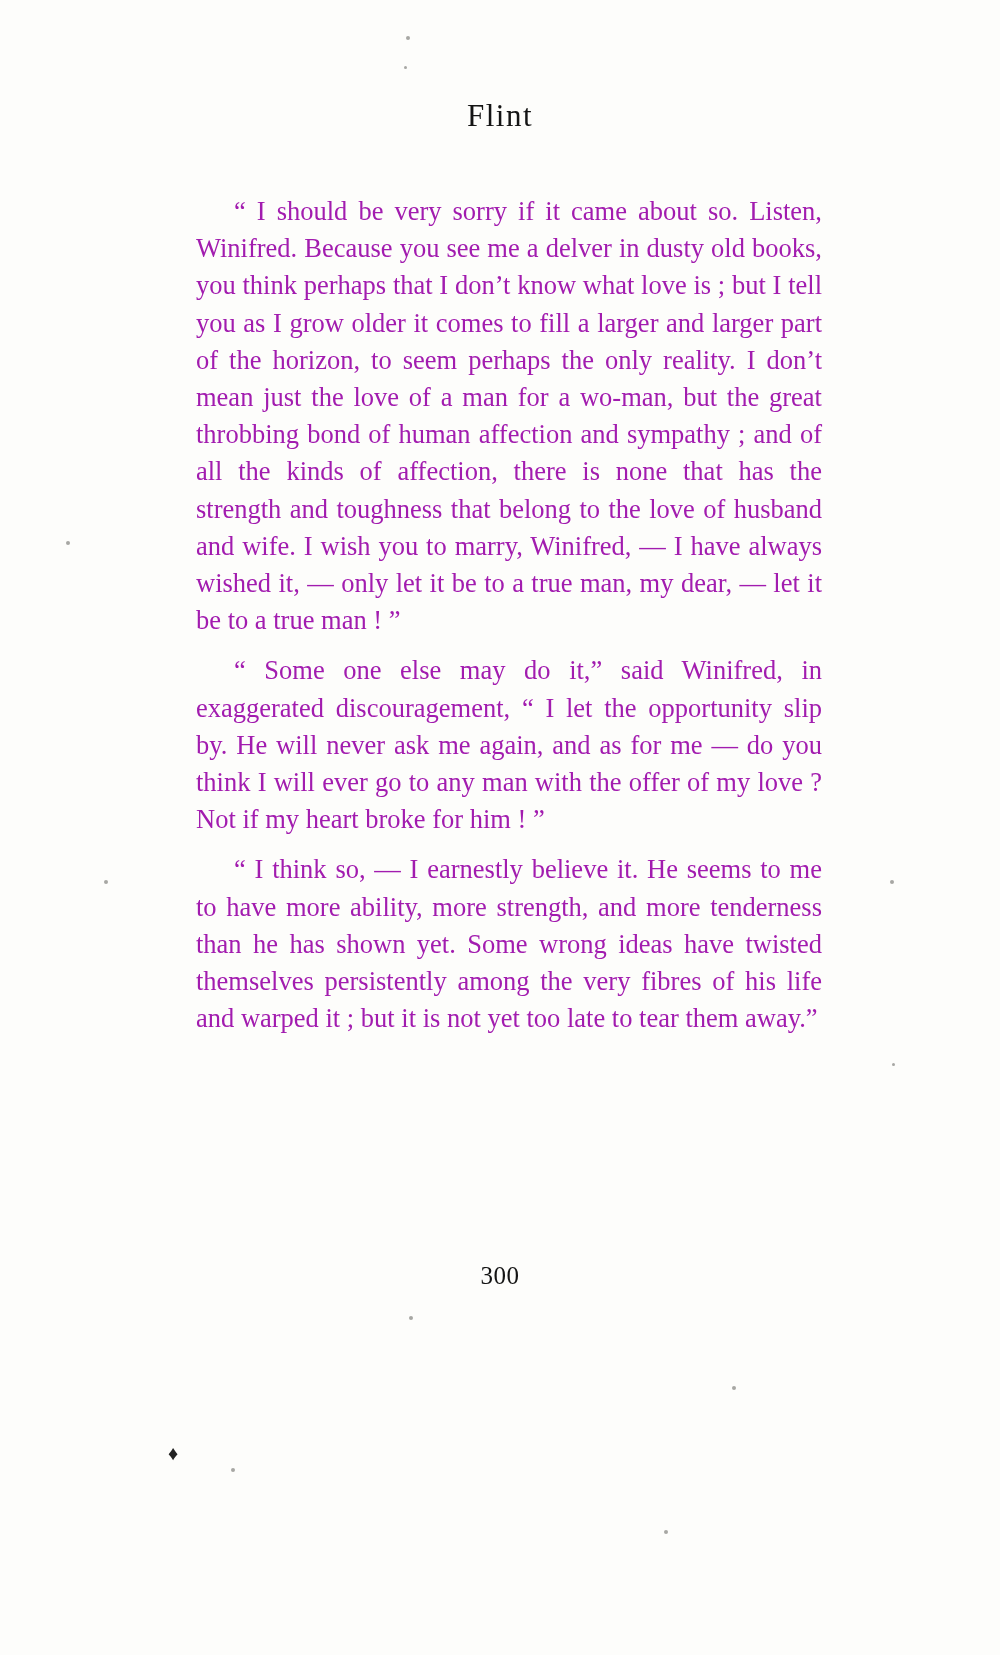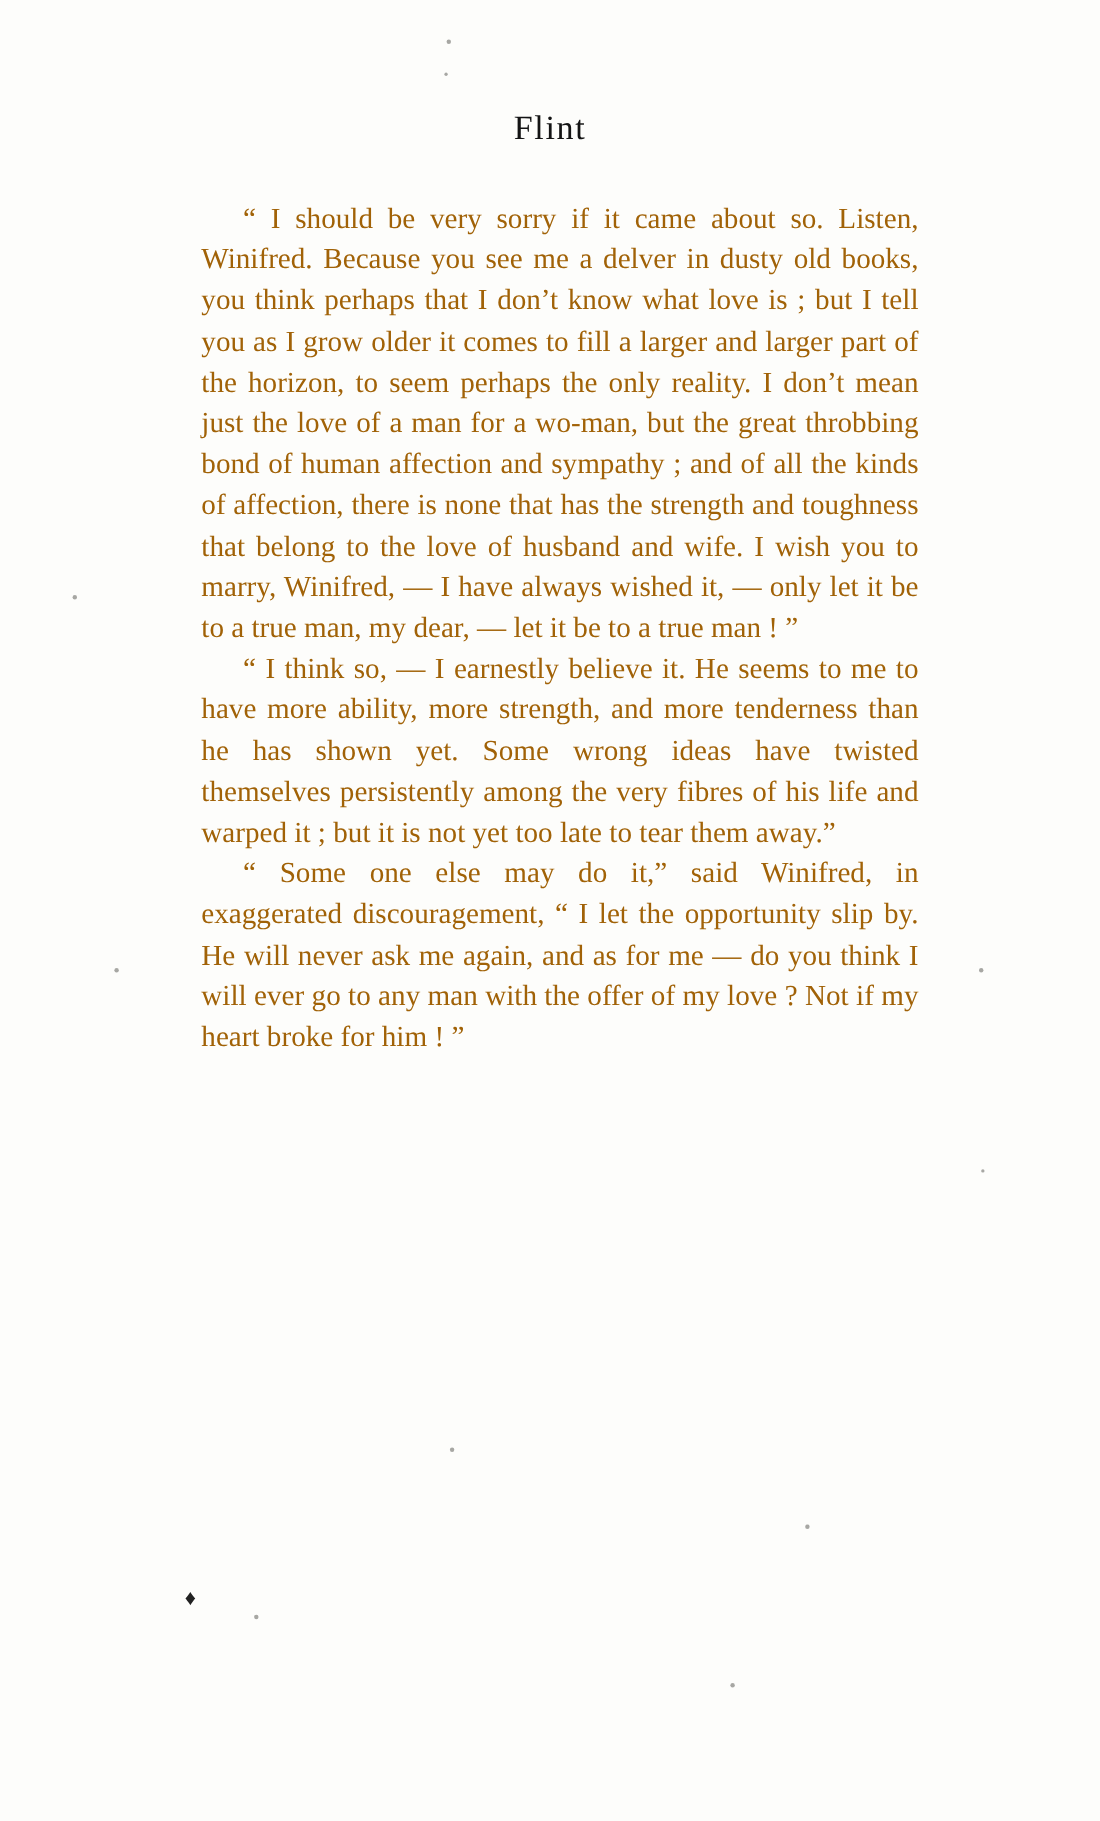--- a/index.html
+++ b/index.html
@@ -37,26 +37,26 @@
     letter-spacing: 1.5px;
     color: #141414;
   }
   .text-column {
     position: absolute;
     top: 180px;
     left: 183px;
     width: 652px;
   }
   .para {
-    margin: 0;
+    margin: 13px;
     font-size: 26.5px;
     line-height: 37.2px;
     text-align: justify;
     text-justify: inter-word;
-    color: #a16207;
+    color: #a21caf;
     text-indent: 38px;
   }
   .para + .para {
     margin-top: 0;
   }
   .para .ital {
     font-style: italic;
   }
   .page-number {
     position: absolute;
@@ -89,19 +89,20 @@
   <span class="speck" style="left:892px; top:1063px; width:3px; height:3px;"></span>
   <span class="speck" style="left:409px; top:1316px; width:4px; height:4px;"></span>
   <span class="speck" style="left:732px; top:1386px; width:4px; height:4px;"></span>
   <span class="speck" style="left:231px; top:1468px; width:4px; height:4px;"></span>
   <span class="speck" style="left:664px; top:1530px; width:4px; height:4px;"></span>
 
   <div class="page-header">Flint</div>
 
   <div class="text-column">
     <p class="para">“ I should be very sorry if it came about so. Listen, Winifred.   Because you see me a delver in dusty old books, you think perhaps that I don’t know what love is ; but I tell you as I grow older it comes to fill a larger and larger part of the horizon, to seem perhaps the only reality. I don’t mean just the love of a man for a wo-man, but the great throbbing bond of human affection and sympathy ; and of all the kinds of affection, there is none that has the strength and toughness that belong to the love of husband and wife.   I wish you to marry, Winifred, — I have always wished it, — only let it be to a true man, my dear, — let it be to a true man ! ”</p>
+    <p class="para">“ Some one else may do it,” said Winifred, in exaggerated discouragement, “ I let the opportunity slip by.   He will never ask me again, and as for me — do you think I will ever go to any man with the offer of my love ?   Not if my heart broke for him ! ”</p>
     <p class="para">“ I think so, — I earnestly believe it.   He seems to me to have more ability, more strength, and more tenderness than he has shown yet. Some wrong ideas have twisted themselves persistently among the very fibres of his life and warped it ; but it is not yet too late to tear them away.”</p>
-    <p class="para">“ Some one else may do it,” said Winifred, in exaggerated discouragement, “ I let the opportunity slip by.   He will never ask me again, and as for me — do you think I will ever go to any man with the offer of my love ?   Not if my heart broke for him ! ”</p>
   </div>
 
+  <div class="page-number">300</div>
 
   <div class="footer-mark">♦</div>
 </div>
 
 </body></html>

